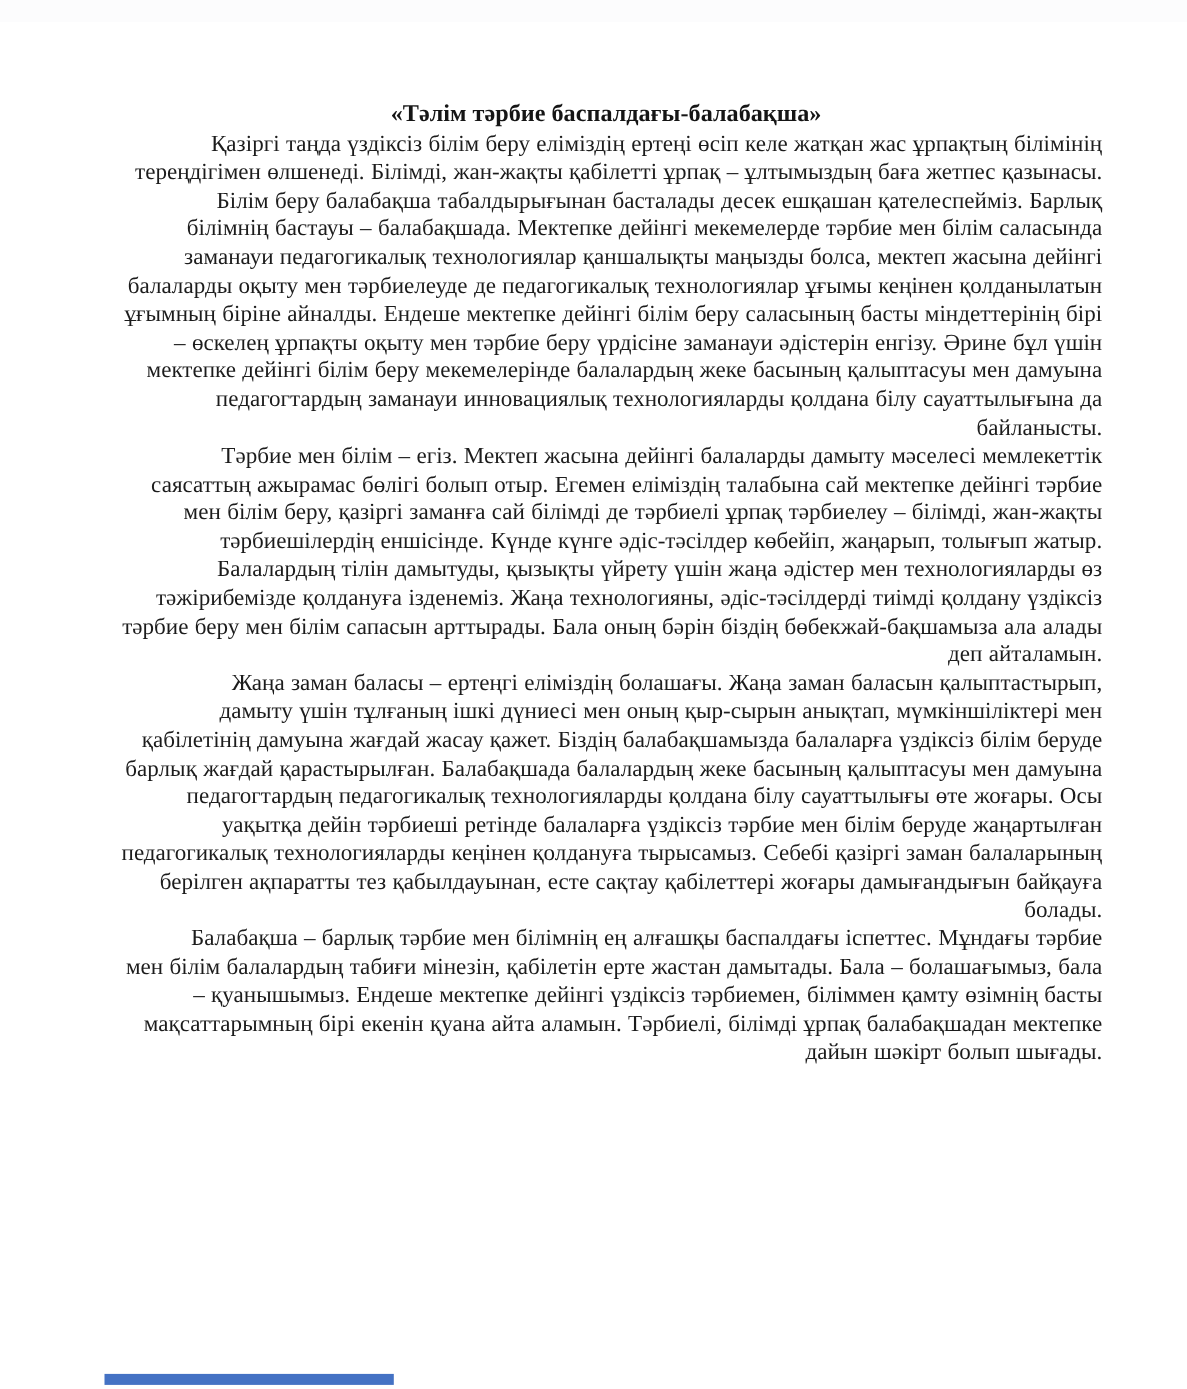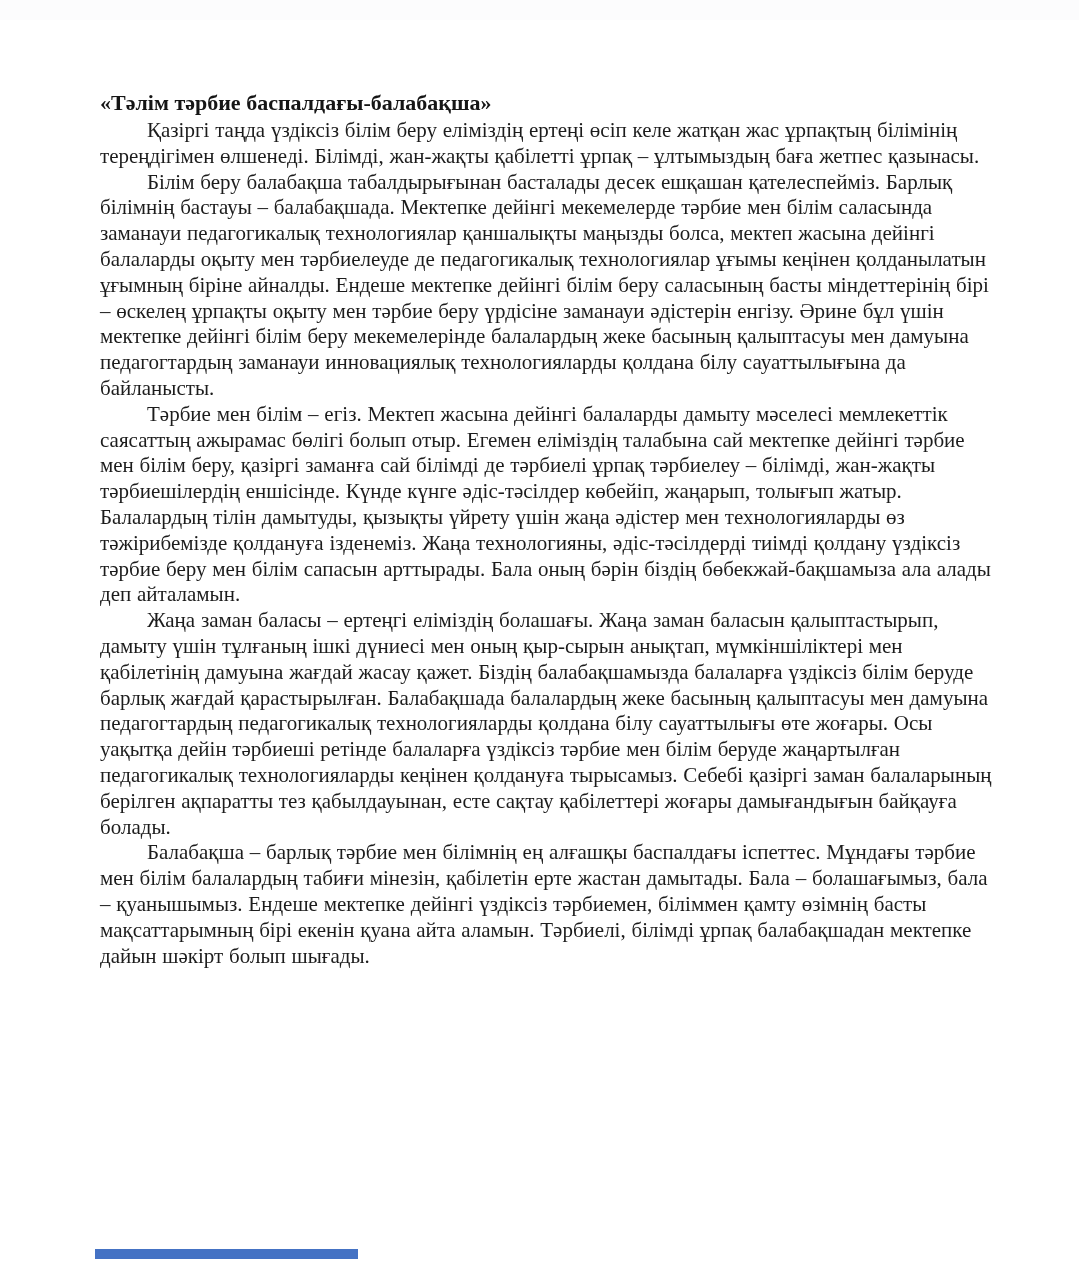--- a/index.html
+++ b/index.html
@@ -15,33 +15,33 @@
     color: #1c1c1c;
     overflow: hidden;
   }
   .page {
     position: absolute;
     left: 100px;
     top: 90px;
     width: 902px;
   }
   .doc-title {
-    text-align: left;
+    text-align: center;
     font-weight: bold;
     font-size: 22px;
     line-height: 26px;
     margin: 0 0 2px 0;
     color: #151515;
   }
   .doc-paragraph {
     margin: 0;
     font-size: 21px;
     line-height: 25.8px;
     text-indent: 47px;
-    text-align: left;
+    text-align: right;
     color: #1c1c1c;
     word-spacing: 0.5px;
   }
   .doc-paragraph.gap-before {
   }
   .bottom-accent-bar {
     position: absolute;
     left: 95px;
     top: 1249px;
     width: 263px;

